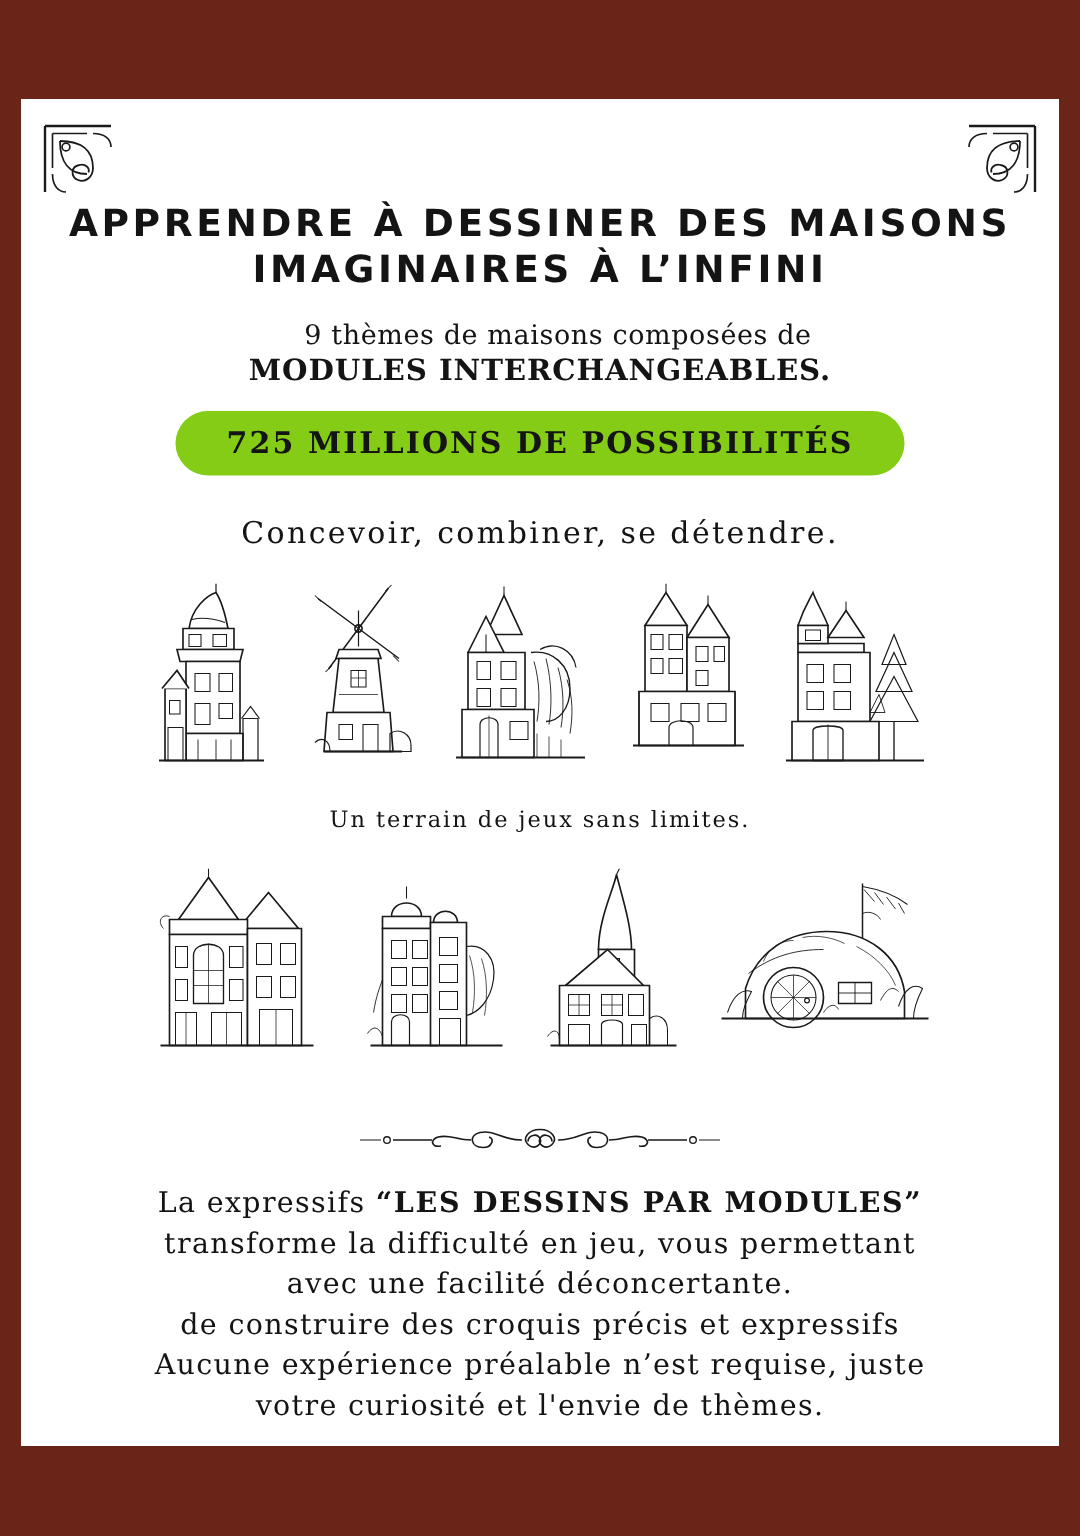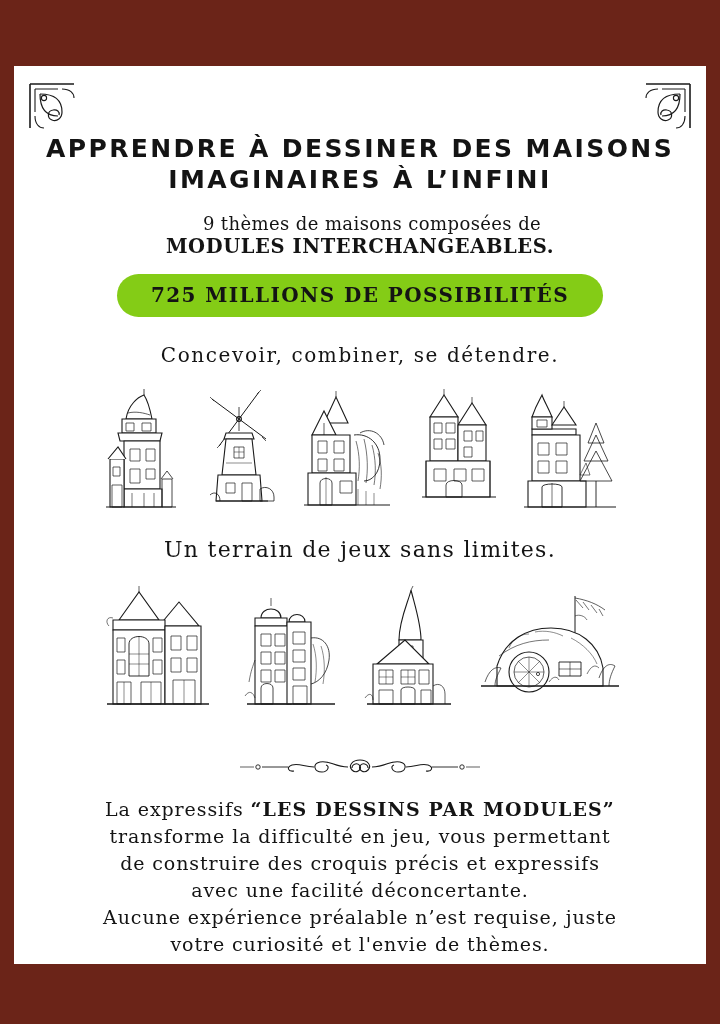--- a/index.html
+++ b/index.html
@@ -89,21 +89,21 @@
     font-family: "DejaVu Serif", serif;
     font-size: 20px;
     letter-spacing: 1.6px;
     color: #141414;
   }
 
   .tagline-2 {
     text-align: center;
     margin-top: 18px;
     font-family: "DejaVu Serif", serif;
-    font-size: 22px;
+    font-size: 15px;
     letter-spacing: 1.3px;
     color: #141414;
   }
 
   
   .row {
     display: flex;
     justify-content: center;
     align-items: flex-end;
     gap: 12px;
@@ -402,19 +402,19 @@
       <path d="M78 13 L52 13 M222 13 L248 13" stroke-width="0.9"></path>
       <circle cx="48" cy="13" r="2.2" stroke-width="0.9"></circle>
       <circle cx="252" cy="13" r="2.2" stroke-width="0.9"></circle>
       <path d="M44 13 L30 13 M256 13 L270 13" stroke-width="0.7"></path>
     </svg>
   </div>
 
   <div class="body-text">
     <span class="ln"><span>La expressifs </span><span class="em">“LES DESSINS PAR MODULES”</span></span>
     <span class="ln">transforme la difficulté en jeu, vous permettant</span>
+    <span class="ln">avec une facilité déconcertante.</span>
     <span class="ln">de construire des croquis précis et expressifs</span>
-    <span class="ln">avec une facilité déconcertante.</span>
     <span class="ln">Aucune expérience préalable n’est requise, juste</span>
     <span class="ln">votre curiosité et l'envie de thèmes.</span>
   </div>
 
 </div>
 
 </body></html>

